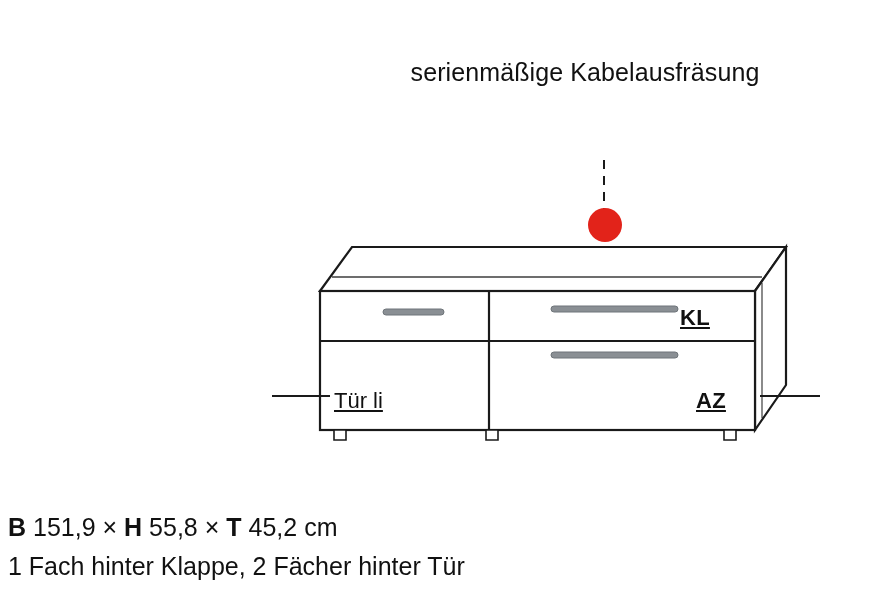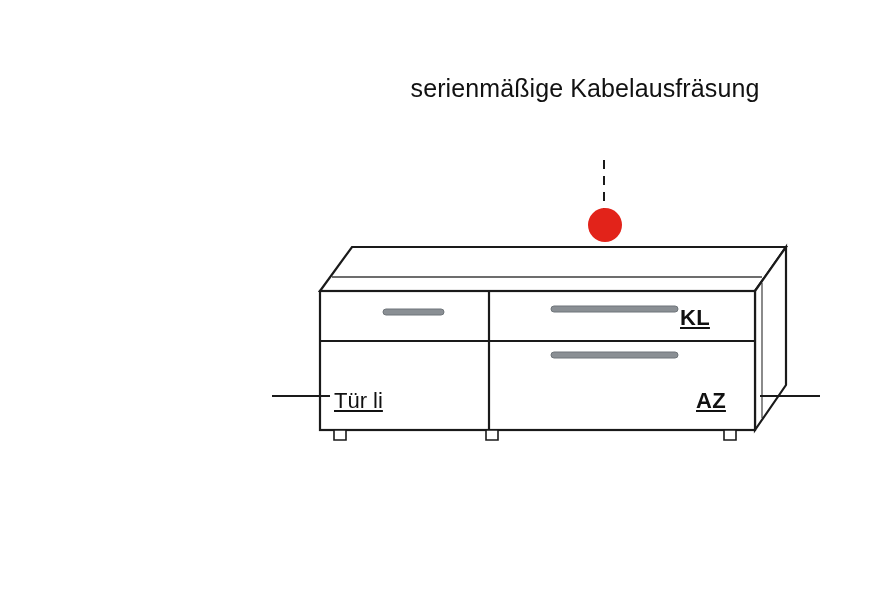--- a/index.html
+++ b/index.html
@@ -21,21 +21,21 @@
     left: 0;
     top: 0;
     width: 870px;
     height: 610px;
   }
 
   
   .callout {
     position: absolute;
     left: 330px;
-    top: 72px;
+    top: 56px;
     width: 510px;
     text-align: center;
     font-size: 25px;
     line-height: 1.35;
     color: #111;
     letter-spacing: 0.1px;
   }
   .callout .line {
     display: block;
     white-space: nowrap;
@@ -112,15 +112,27 @@
 
     <line x1="272" y1="396" x2="330" y2="396" stroke="#1a1a1a" stroke-width="1.8"></line>
     <line x1="760" y1="396" x2="820" y2="396" stroke="#1a1a1a" stroke-width="1.8"></line>
   </svg>
 
   <div class="fur-label label-kl">KL</div>
   <div class="fur-label label-az">AZ</div>
   <div class="fur-label label-tuer">Tür li</div>
 
   <div class="specs">
+    <div class="spec-line">
+      <b>B</b>
+      <span>151,9</span>
+      <span>×</span>
+      <b>H</b>
+      <span>55,8</span>
+      <span>×</span>
+      <b>T</b>
+      <span>45,2</span>
+      <span>cm</span>
+    </div>
+    <div class="spec-line">1 Fach hinter Klappe, 2 Fächer hinter Tür</div>
   </div>
 
 </div>
 
 </body></html>

